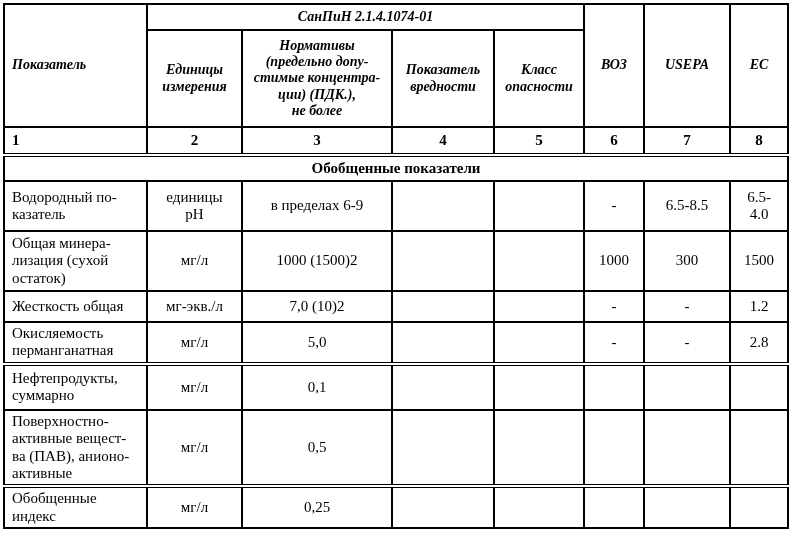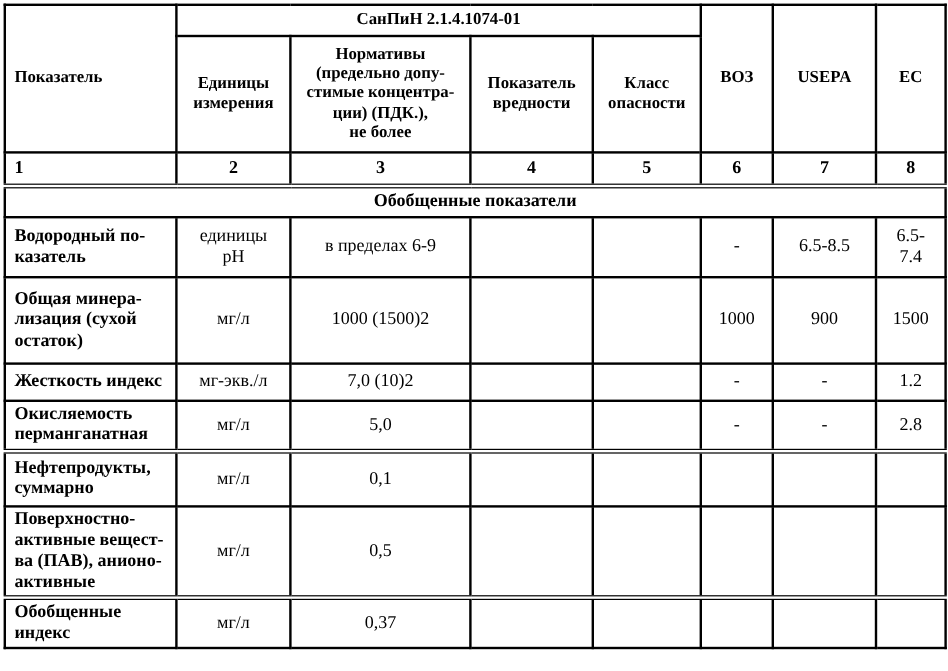--- a/index.html
+++ b/index.html
@@ -19,31 +19,31 @@
   td {
     border: 2px solid #000000;
     white-space: pre-line;
     vertical-align: middle;
     text-align: center;
     font-size: 15px;
     line-height: 1.16;
     padding: 2px 4px;
     overflow: hidden;
   }
-  td.col1 { text-align: left; padding-left: 7px; font-weight: bold; }
+  td.col1 { text-align: left; padding-left: 7px; }
   .b { font-weight: bold; margin-top: 20px; }
-  .hdr td { font-weight: bold; font-size: 14px; }
+  .hdr td { font-weight: bold; font-size: 14px; font-style: italic; }
   tr.r-top  { height: 26px; }
   tr.r-main { height: 97px; }
   tr.r-nums { height: 28px; }
   tr.r-nums td { font-weight: bold; }
   tr.r-nums td { border-bottom: 4px double #000000; }
   tr.r-section { height: 26px; }
   tr.r1 { height: 50px; }
-  tr.r2 { height: 72px; }
+  tr.r2 { height: 60px; }
   tr.r3 { height: 31px; }
   tr.r4 { height: 37px; }
   tr.r4 td { border-bottom: 4px double #000000; }
   tr.r5 { height: 46px; }
   tr.r6 { height: 76px; }
   tr.r6 td { border-bottom: 4px double #000000; }
   tr.r7 { height: 38px; }
 </style>
 </head>
 <body>
@@ -102,38 +102,38 @@
     <td class="col1">Водородный по-
 казатель</td>
     <td>единицы
 рН</td>
     <td>в пределах 6-9</td>
     <td></td>
     <td></td>
     <td>-</td>
     <td>6.5-8.5</td>
     <td>6.5-
-7.4</td>
+4.0</td>
   </tr>
 
   <tr class="r2">
     <td class="col1">Общая минера-
 лизация (сухой
 остаток)</td>
     <td>мг/л</td>
     <td>1000 (1500)2</td>
     <td></td>
     <td></td>
     <td>1000</td>
-    <td>900</td>
+    <td>300</td>
     <td>1500</td>
   </tr>
 
   <tr class="r3">
-    <td class="col1">Жесткость индекс</td>
+    <td class="col1">Жесткость общая</td>
     <td>мг-экв./л</td>
     <td>7,0 (10)2</td>
     <td></td>
     <td></td>
     <td>-</td>
     <td>-</td>
     <td>1.2</td>
   </tr>
 
   <tr class="r4">
@@ -171,21 +171,21 @@
     <td></td>
     <td></td>
     <td></td>
     <td></td>
   </tr>
 
   <tr class="r7">
     <td class="col1">Обобщенные
 индекс</td>
     <td>мг/л</td>
-    <td>0,37</td>
+    <td>0,25</td>
     <td></td>
     <td></td>
     <td></td>
     <td></td>
     <td></td>
   </tr>
 </tbody>
   </table>
 
 </body></html>

